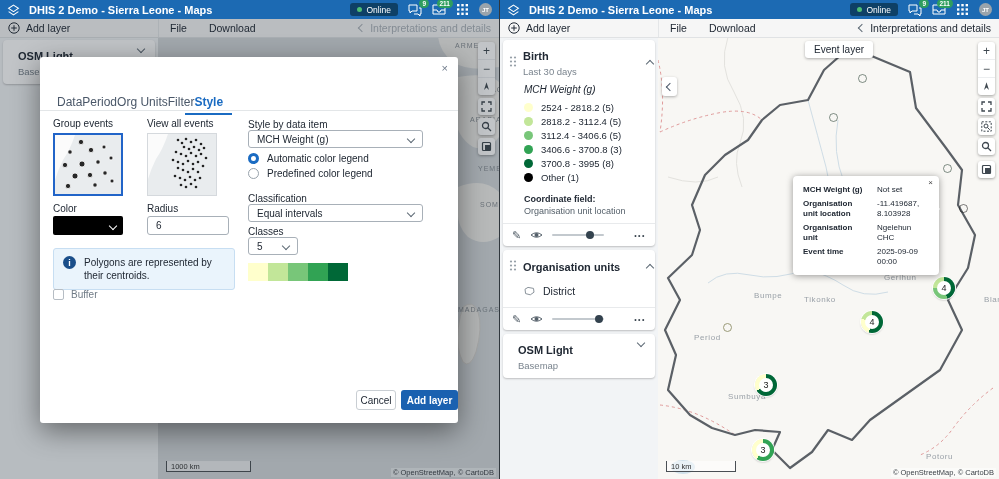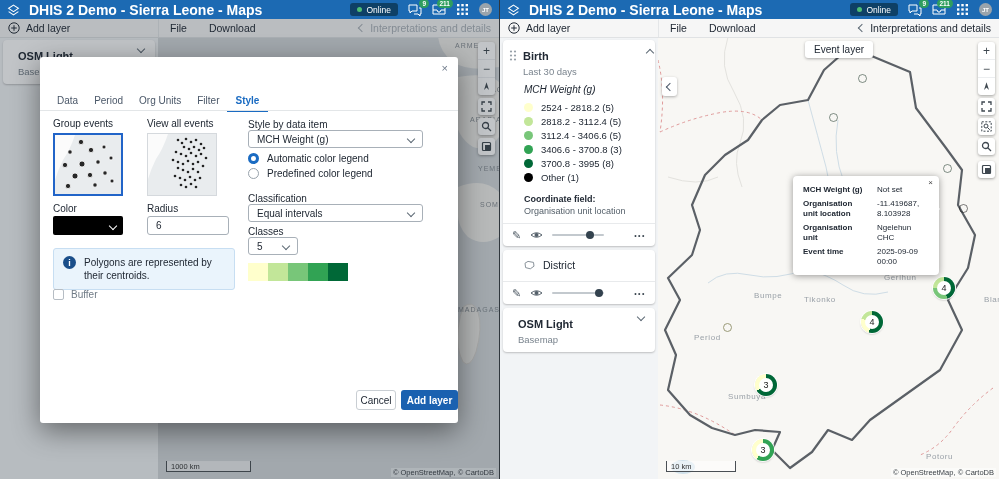--- a/index.html
+++ b/index.html
@@ -5,21 +5,21 @@
   html,body{margin:0;padding:0}
   body{width:999px;height:479px;position:relative;overflow:hidden;background:#fff;
        font-family:"Liberation Sans",sans-serif;-webkit-font-smoothing:antialiased}
   .app{position:absolute;top:0;width:499px;height:479px;overflow:hidden;background:#e8eaec}
   .app.left{left:0}.app.right{left:500px}
   .divider{position:absolute;left:499px;top:0;width:1px;height:479px;background:#30373d;z-index:60}
 
   
   .hdr{position:absolute;top:0;left:0;right:0;height:19px;background:#1c6ab3;display:flex;align-items:center;color:#fff;z-index:8}
   .logo{width:13px;height:13px;margin:0 9px 0 7px;flex:0 0 auto}
-  .hdr-title{font-size:14px;font-weight:bold;white-space:nowrap}
+  .hdr-title{font-size:11px;font-weight:bold;white-space:nowrap}
   .hdr-right{margin-left:auto;display:flex;align-items:center;gap:9px;padding-right:7px}
   .online-pill{background:#0e4066;border-radius:3px;height:13px;display:flex;align-items:center;gap:4px;padding:0 7px;font-size:8.5px}
   .online-dot{width:5px;height:5px;border-radius:50%;background:#4dbd74}
   .hdr-ico{position:relative;width:15px;height:13px;display:flex;align-items:center;justify-content:center}
   .badge{position:absolute;top:-4px;right:-7px;background:#2f9e5f;color:#fff;font-size:6.5px;line-height:9px;height:9px;border-radius:5px;padding:0 3px;font-weight:bold}
   .avatar{width:13px;height:13px;border-radius:50%;background:#9aa4ac;color:#fff;font-size:6px;font-weight:bold;display:flex;align-items:center;justify-content:center}
 
   
   .tbar{position:absolute;top:19px;left:0;right:0;height:18px;background:#f6f6f6;border-bottom:1px solid #e0e2e4;display:flex;align-items:center;font-size:10.5px;color:#212934;z-index:7}
   .tb-addlayer{width:150px;flex:0 0 auto;display:flex;align-items:center;gap:6px;padding-left:8px;height:100%;border-right:1px solid #e4e6e8;cursor:pointer}
@@ -28,21 +28,21 @@
   .app.left .tb-interp{color:#aab1b8}
 
   
   .cv{display:inline-block;width:5px;height:5px;border-right:1.4px solid #5d6974;border-bottom:1.4px solid #5d6974}
   .cv.down{transform:rotate(45deg)}.cv.up{transform:rotate(-135deg)}.cv.left{transform:rotate(135deg)}
   .cv.white{border-color:#fff}
 
   
   .panel{position:absolute;top:37px;left:0;width:158px;bottom:0;background:#f2f4f6;z-index:4;padding-top:3px;box-sizing:border-box}
   .card{margin:0 3px 4px;background:#fff;border-radius:4px;box-shadow:0 1px 2px rgba(0,0,0,.22)}
-  .card-head{display:flex;align-items:flex-start;padding:6px 0 0 6px}
+  .card-head{display:flex;align-items:center;padding:6px 0 0 6px}
   .drag{margin-top:2px;flex:0 0 auto}
   .card-titles{margin-left:6px;flex:1;min-width:0}
   .card-title{font-size:11px;font-weight:bold;color:#212934}
   .card-sub{font-size:9.5px;color:#7a848e;margin-top:2px}
   .head-cv{margin:4px 2px 0 0}
   .legend{padding:5px 0 2px 21px}
   .legend-title{font-style:italic;font-size:10px;color:#212934;margin:2px 0 5px}
   .legend-row{display:flex;align-items:center;gap:8px;height:14px}
   .legend-dot{width:9px;height:9px;border-radius:50%;flex:0 0 auto}
   .legend-label{font-size:9.5px;color:#212934;white-space:nowrap}
@@ -86,21 +86,21 @@
   .popup::after{content:"";position:absolute;right:-7px;top:27px;width:0;height:0;border:6px solid transparent;border-left:7px solid #fff}
   .popup-close{position:absolute;top:2px;right:6px;font-size:8px;color:#444;cursor:pointer}
   .popup-grid{display:grid;grid-template-columns:66px 1fr;column-gap:8px;row-gap:4px;font-size:8px;color:#212934;line-height:1.25}
   .popup-label{font-weight:bold}
 
   
   .dim{position:absolute;top:19px;left:0;right:0;bottom:0;background:rgba(33,43,54,.28);z-index:10}
   .modal{position:absolute;left:40px;top:57px;width:418px;height:366px;background:#fff;border-radius:3px;box-shadow:0 8px 28px rgba(0,0,0,.45);z-index:20}
   .modal-close{position:absolute;top:5px;right:10px;font-size:11px;color:#6e7a8a;cursor:pointer}
   .modal-title{position:absolute;left:17px;top:14px;font-size:14.5px;font-weight:bold;color:#21303c}
-  .tabs{position:absolute;left:17px;top:38px;right:9px;display:flex;gap:16px;font-size:10px;color:#4a5768}
+  .tabs{position:absolute;left:17px;top:38px;right:9px;display:flex;font-size:12px;color:#4a5768}
   .tab{padding-bottom:6px;position:relative;cursor:pointer}
   .tab.active{color:#1a6bc2;font-weight:bold}
   .tab.active::after{content:"";position:absolute;left:-9px;right:-9px;bottom:0;height:2px;background:#1a6bc2}
   .tabs-line{position:absolute;left:0;right:0;top:53px;height:1px;background:#e3e6e8}
   .f-label{position:absolute;font-size:10px;color:#212934}
   .thumb{position:absolute;width:70px;height:63px;box-sizing:border-box;background:#eceef0;cursor:pointer}
   .thumb.selected{border:2px solid #2164c8}
   .thumb.plain{border:1px solid #d5d9dd}
   .colorsel{position:absolute;left:13px;top:159px;width:70px;height:19px;background:#000;border-radius:2px;display:flex;align-items:center;justify-content:flex-end;padding-right:7px;box-sizing:border-box;cursor:pointer}
   .input{position:absolute;border:1px solid #a8b0b8;border-radius:3px;background:#fff;font-size:10px;color:#212934;display:flex;align-items:center;padding:0 8px;box-sizing:border-box}
@@ -629,20 +629,34 @@
             </svg></span>
         <span class="slider">
             <span class="knob" style="left:calc(72% - 4px)"></span>
           </span>
         <span class="foot-sp"></span>
         <span class="more">•••</span>
       </div>
     </div>
 
     <div class="card">
+      <div class="card-head">
+        <span class="drag"><svg width="8" height="13" viewBox="0 0 8 13">
+              <g fill="#97a0a8">
+                <circle cx="2" cy="2.5" r="1.1"></circle>
+                <circle cx="6" cy="2.5" r="1.1"></circle>
+                <circle cx="2" cy="6.5" r="1.1"></circle>
+                <circle cx="6" cy="6.5" r="1.1"></circle>
+                <circle cx="2" cy="10.5" r="1.1"></circle>
+                <circle cx="6" cy="10.5" r="1.1"></circle>
+              </g>
+            </svg></span>
+        <span class="card-titles"><span class="card-title">Organisation units</span></span>
+        <span class="cv up head-cv"></span>
+      </div>
       <div class="ou-row">
         <span><svg width="13" height="10" viewBox="0 0 13 10">
               <path d="M2 3.2 L5 1.4 L10.5 2.4 L11 6.2 L7.3 8.8 L2.6 7.6 Z" fill="none" stroke="#8a939b"></path>
             </svg></span>
         <span class="ou-label">District</span>
       </div>
       <div class="card-foot">
         <span class="pencil">✎</span>
         <span style="cursor:pointer"><svg width="13" height="10" viewBox="0 0 13 10">
               <path d="M1 5Q6.5.5 12 5 6.5 9.5 1 5Z" fill="none" stroke="#55606a"></path>

